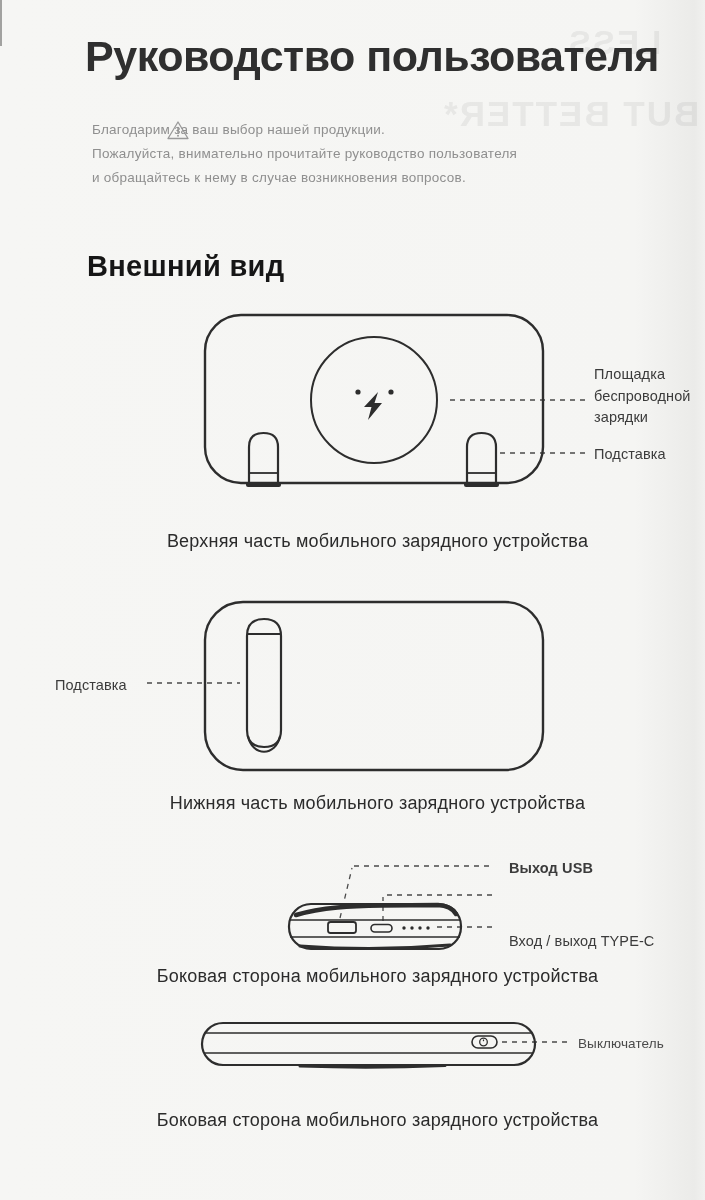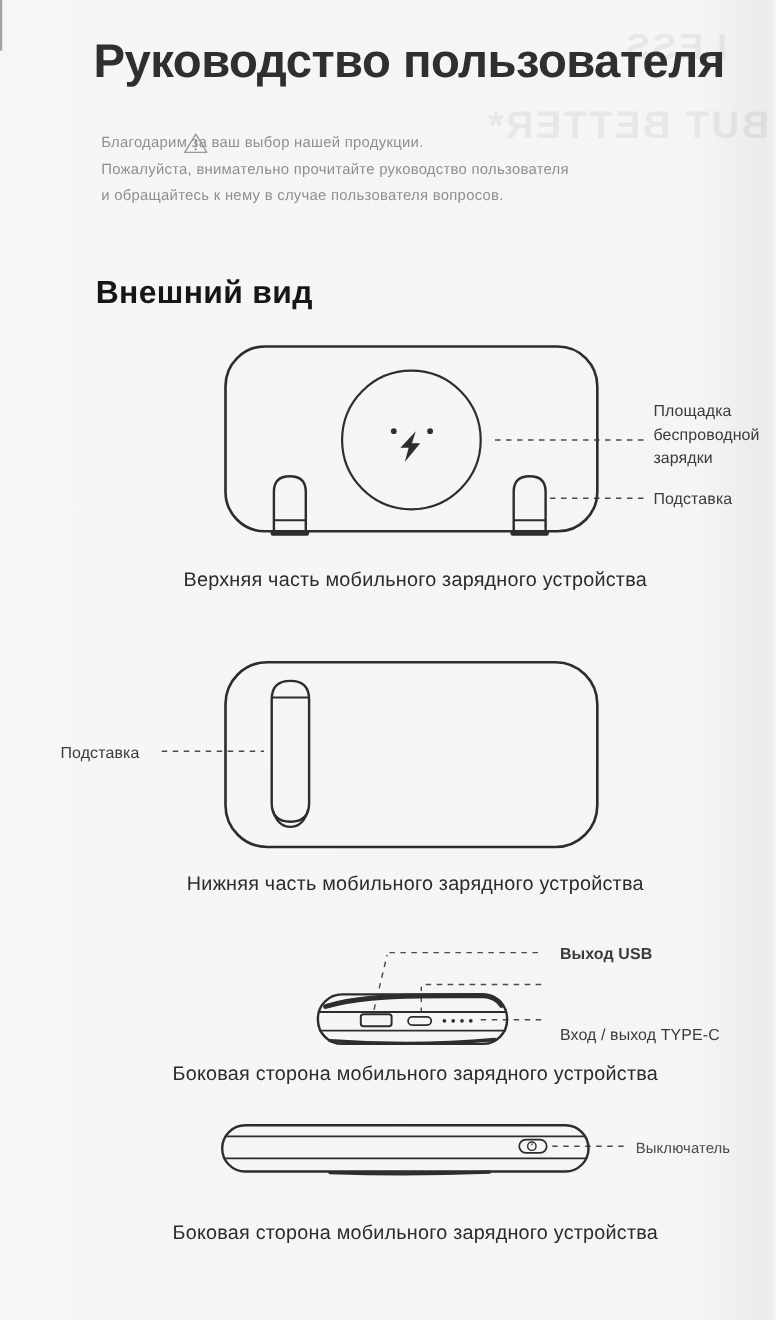--- a/index.html
+++ b/index.html
@@ -54,21 +54,21 @@
     white-space:nowrap;
   }
   .lbl.wrap{white-space:normal;}
   .caption{
     position:absolute;left:0;width:705px;
     padding-left:50px;box-sizing:border-box;
     text-align:center;
     font-size:18px;letter-spacing:.2px;
     color:#2b2b2b;
   }
-  .cap1{top:517px;text-align:center;} .cap2{top:793px;} .cap3{top:966px;} .cap4{top:1110px;}
+  .cap1{top:531px;text-align:center;} .cap2{top:793px;} .cap3{top:966px;} .cap4{top:1110px;}
   .stroke{stroke:#2d2d2d;fill:none;}
   .dash{stroke:#4a4a4a;stroke-width:1.3;stroke-dasharray:5 5;fill:none;}
 </style>
 </head>
 <body>
 
 <div class="page">
 
   <div class="edge-mark"></div>
 
@@ -81,21 +81,21 @@
     <svg width="22" height="20" viewBox="0 0 22 20">
       <path d="M11 2 L21 18.5 L1 18.5 Z" fill="none" stroke="#9a9a9a" stroke-width="1.3" stroke-linejoin="round"></path>
       <line x1="11" y1="7.5" x2="11" y2="13" stroke="#9a9a9a" stroke-width="1.5" stroke-linecap="round"></line>
       <circle cx="11" cy="15.8" r="1" fill="#9a9a9a"></circle>
     </svg>
   </div>
 
   <div class="notice">
     <div>Благодарим за ваш выбор нашей продукции.</div>
     <div>Пожалуйста, внимательно прочитайте руководство пользователя</div>
-    <div>и обращайтесь к нему в случае пользователя вопросов.</div>
+    <div>и обращайтесь к нему в случае возникновения вопросов.</div>
   </div>
 
   <div class="section-heading">Внешний вид</div>
 
   <div class="fig fig1">
     <svg width="705" height="200" viewBox="0 0 705 200">
 
       <path class="dash" d="M450,100 H588"></path>
       <path class="dash" d="M500,153 H588"></path>
 

